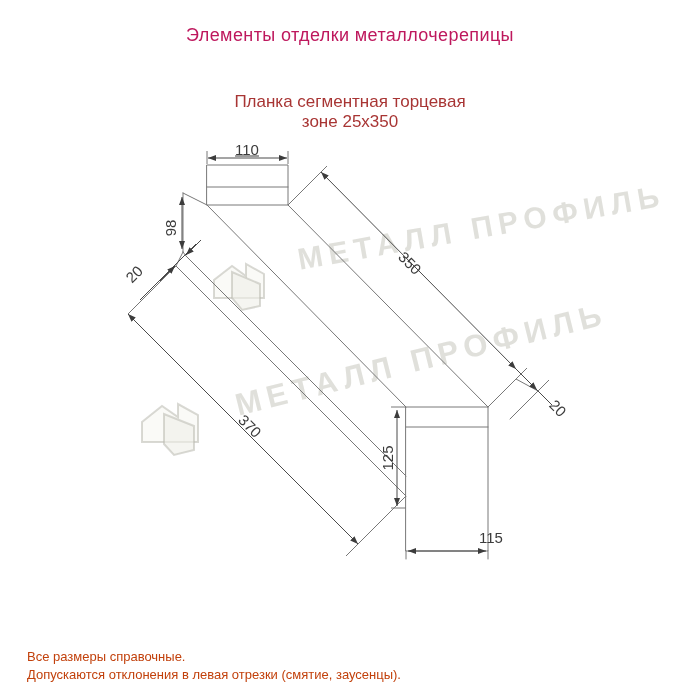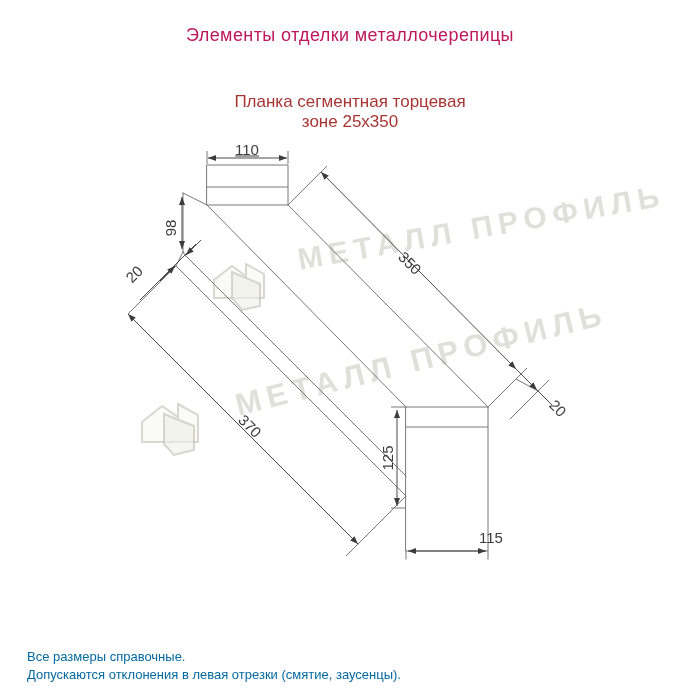--- a/index.html
+++ b/index.html
@@ -23,21 +23,21 @@
   .r45{transform:translate(-50%,-50%) rotate(45deg);}
   .rm45{transform:translate(-50%,-50%) rotate(-45deg);}
   .rm90{transform:translate(-50%,-50%) rotate(-90deg);}
   .watermark-text{
     position:absolute;font-size:30px;font-weight:700;letter-spacing:6px;
     color:rgba(186,186,176,.45);white-space:nowrap;transform-origin:left center;
   }
   .wm1{left:298px;top:243px;transform:rotate(-10deg);}
   .wm2{left:236px;top:388px;transform:rotate(-14deg);font-size:31px;}
   .notes{
-    position:absolute;left:27px;top:648px;font-size:13px;line-height:17.5px;color:#0369a1;
+    position:absolute;left:27px;top:648px;font-size:13px;line-height:17.5px;color:#c2410c;
   }
 </style>
 </head>
 <body>
 
 <div class="screen">
 
   <div class="page-title">Элементы отделки металлочерепицы</div>
 
   <div class="subtitle">

